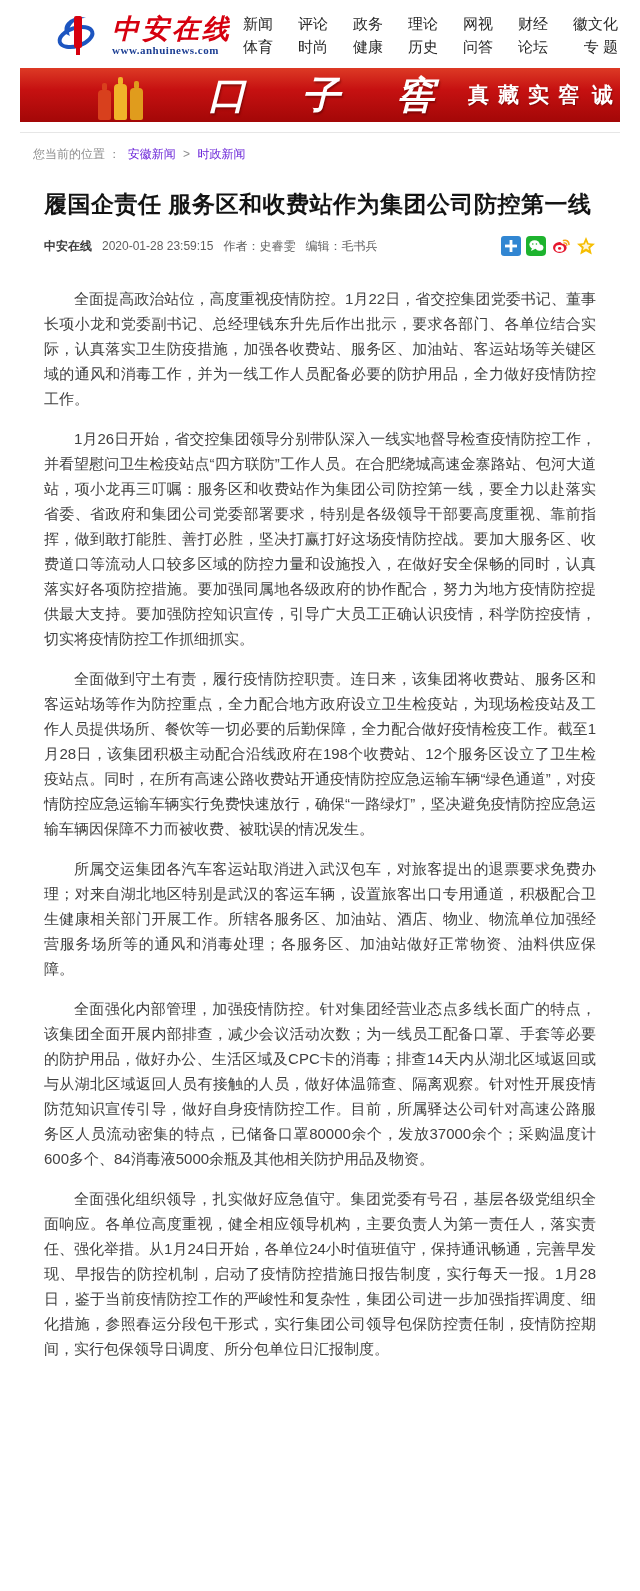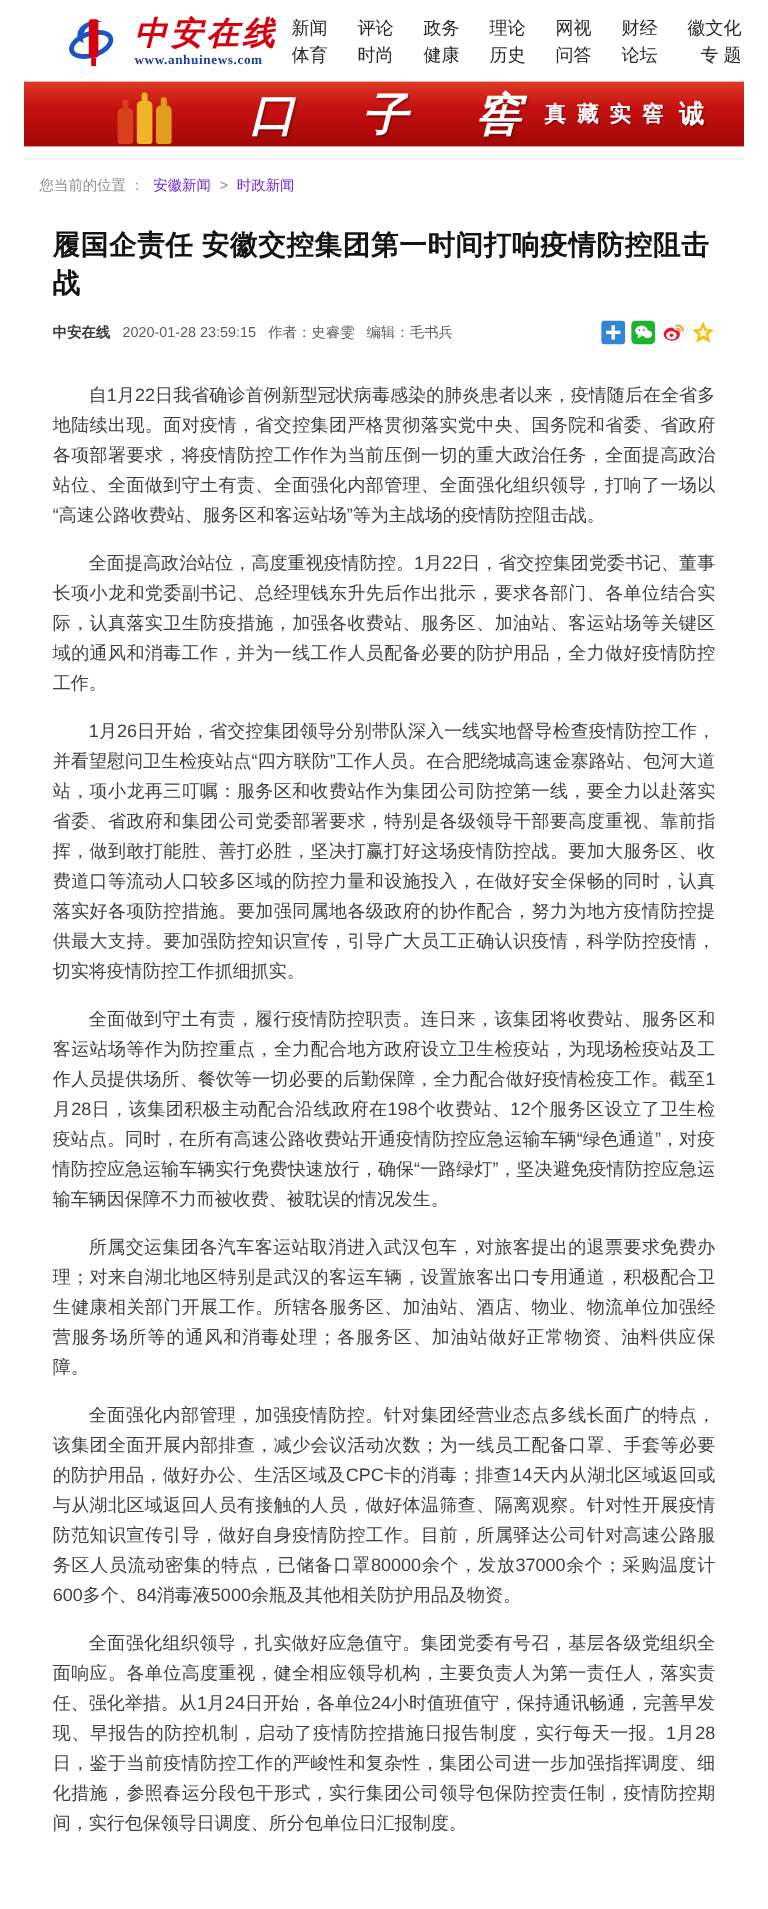--- a/index.html
+++ b/index.html
@@ -67,23 +67,23 @@
     gap:56px;
     color:#fff;
     font-size:38px;
     font-weight:bold;
     font-style:italic;
     font-family:"DejaVu Serif","Liberation Serif",serif;
     text-shadow: 1px 2px 2px rgba(90,0,0,.55);
     line-height:1;
   }
   .banner-slogan {
-    margin-left:20px;
+    margin-left:34px;
     color:#fff;
-    font-size:18px;
+    font-size:21px;
     font-weight:bold;
     letter-spacing:9px;
     white-space:nowrap;
     text-shadow: 1px 1px 1px rgba(90,0,0,.5);
   }
   .banner-slogan-suffix {
     margin-left:4px;
     color:#fff;
     font-size:21px;
     font-weight:bold;
@@ -197,21 +197,21 @@
   <span class="banner-slogan-suffix">诚</span>
 </div>
 
 <div class="breadcrumb-wrap">
   <span>您当前的位置 ：</span>
   <span class="crumb-link">安徽新闻</span>
   <span>&gt;</span>
   <span class="crumb-link">时政新闻</span>
 </div>
 
-<h1 class="article-title">履国企责任 安徽交控集团第一时间打响疫情防控阻击战</h1>
+<h1 class="article-title">履国企责任 服务区和收费站作为集团公司防控第一线</h1>
 
 <div class="article-meta">
   <span class="meta-source">中安在线</span>
   <span class="meta-item">2020-01-28 23:59:15</span>
   <span class="meta-item">作者：史睿雯</span>
   <span class="meta-item">编辑：毛书兵</span>
   <div class="share-bar">
     <span class="share-icon">
       <svg width="20" height="20" viewBox="0 0 20 20">
         <rect x="0" y="0" width="20" height="20" rx="3" fill="#3186d2"></rect>
@@ -241,20 +241,19 @@
     <span class="share-icon">
       <svg width="20" height="20" viewBox="0 0 20 20">
         <path d="M10 1 L12.6 7.2 L19 7.8 L14.2 12 L15.8 18.6 L10 15.2 L4.2 18.6 L5.8 12 L1 7.8 L7.4 7.2 Z" fill="#f6be00"></path>
         <path d="M10 5.5 L11.3 8.6 L14.6 8.9 L12.2 11 L13 14.3 L10 12.6 L7 14.3 L7.8 11 L5.4 8.9 L8.7 8.6 Z" fill="#fff" opacity="0.85"></path>
       </svg>
     </span>
   </div>
 </div>
 
 <div class="article-body">
-    <p>自1月22日我省确诊首例新型冠状病毒感染的肺炎患者以来，疫情随后在全省多地陆续出现。面对疫情，省交控集团严格贯彻落实党中央、国务院和省委、省政府各项部署要求，将疫情防控工作作为当前压倒一切的重大政治任务，全面提高政治站位、全面做到守土有责、全面强化内部管理、全面强化组织领导，打响了一场以“高速公路收费站、服务区和客运站场”等为主战场的疫情防控阻击战。</p>
     <p>全面提高政治站位，高度重视疫情防控。1月22日，省交控集团党委书记、董事长项小龙和党委副书记、总经理钱东升先后作出批示，要求各部门、各单位结合实际，认真落实卫生防疫措施，加强各收费站、服务区、加油站、客运站场等关键区域的通风和消毒工作，并为一线工作人员配备必要的防护用品，全力做好疫情防控工作。</p>
     <p>1月26日开始，省交控集团领导分别带队深入一线实地督导检查疫情防控工作，并看望慰问卫生检疫站点“四方联防”工作人员。在合肥绕城高速金寨路站、包河大道站，项小龙再三叮嘱：服务区和收费站作为集团公司防控第一线，要全力以赴落实省委、省政府和集团公司党委部署要求，特别是各级领导干部要高度重视、靠前指挥，做到敢打能胜、善打必胜，坚决打赢打好这场疫情防控战。要加大服务区、收费道口等流动人口较多区域的防控力量和设施投入，在做好安全保畅的同时，认真落实好各项防控措施。要加强同属地各级政府的协作配合，努力为地方疫情防控提供最大支持。要加强防控知识宣传，引导广大员工正确认识疫情，科学防控疫情，切实将疫情防控工作抓细抓实。</p>
     <p>全面做到守土有责，履行疫情防控职责。连日来，该集团将收费站、服务区和客运站场等作为防控重点，全力配合地方政府设立卫生检疫站，为现场检疫站及工作人员提供场所、餐饮等一切必要的后勤保障，全力配合做好疫情检疫工作。截至1月28日，该集团积极主动配合沿线政府在198个收费站、12个服务区设立了卫生检疫站点。同时，在所有高速公路收费站开通疫情防控应急运输车辆“绿色通道”，对疫情防控应急运输车辆实行免费快速放行，确保“一路绿灯”，坚决避免疫情防控应急运输车辆因保障不力而被收费、被耽误的情况发生。</p>
     <p>所属交运集团各汽车客运站取消进入武汉包车，对旅客提出的退票要求免费办理；对来自湖北地区特别是武汉的客运车辆，设置旅客出口专用通道，积极配合卫生健康相关部门开展工作。所辖各服务区、加油站、酒店、物业、物流单位加强经营服务场所等的通风和消毒处理；各服务区、加油站做好正常物资、油料供应保障。</p>
     <p>全面强化内部管理，加强疫情防控。针对集团经营业态点多线长面广的特点，该集团全面开展内部排查，减少会议活动次数；为一线员工配备口罩、手套等必要的防护用品，做好办公、生活区域及CPC卡的消毒；排查14天内从湖北区域返回或与从湖北区域返回人员有接触的人员，做好体温筛查、隔离观察。针对性开展疫情防范知识宣传引导，做好自身疫情防控工作。目前，所属驿达公司针对高速公路服务区人员流动密集的特点，已储备口罩80000余个，发放37000余个；采购温度计600多个、84消毒液5000余瓶及其他相关防护用品及物资。</p>
     <p>全面强化组织领导，扎实做好应急值守。集团党委有号召，基层各级党组织全面响应。各单位高度重视，健全相应领导机构，主要负责人为第一责任人，落实责任、强化举措。从1月24日开始，各单位24小时值班值守，保持通讯畅通，完善早发现、早报告的防控机制，启动了疫情防控措施日报告制度，实行每天一报。1月28日，鉴于当前疫情防控工作的严峻性和复杂性，集团公司进一步加强指挥调度、细化措施，参照春运分段包干形式，实行集团公司领导包保防控责任制，疫情防控期间，实行包保领导日调度、所分包单位日汇报制度。</p>
   </div>
 
 </body></html>

